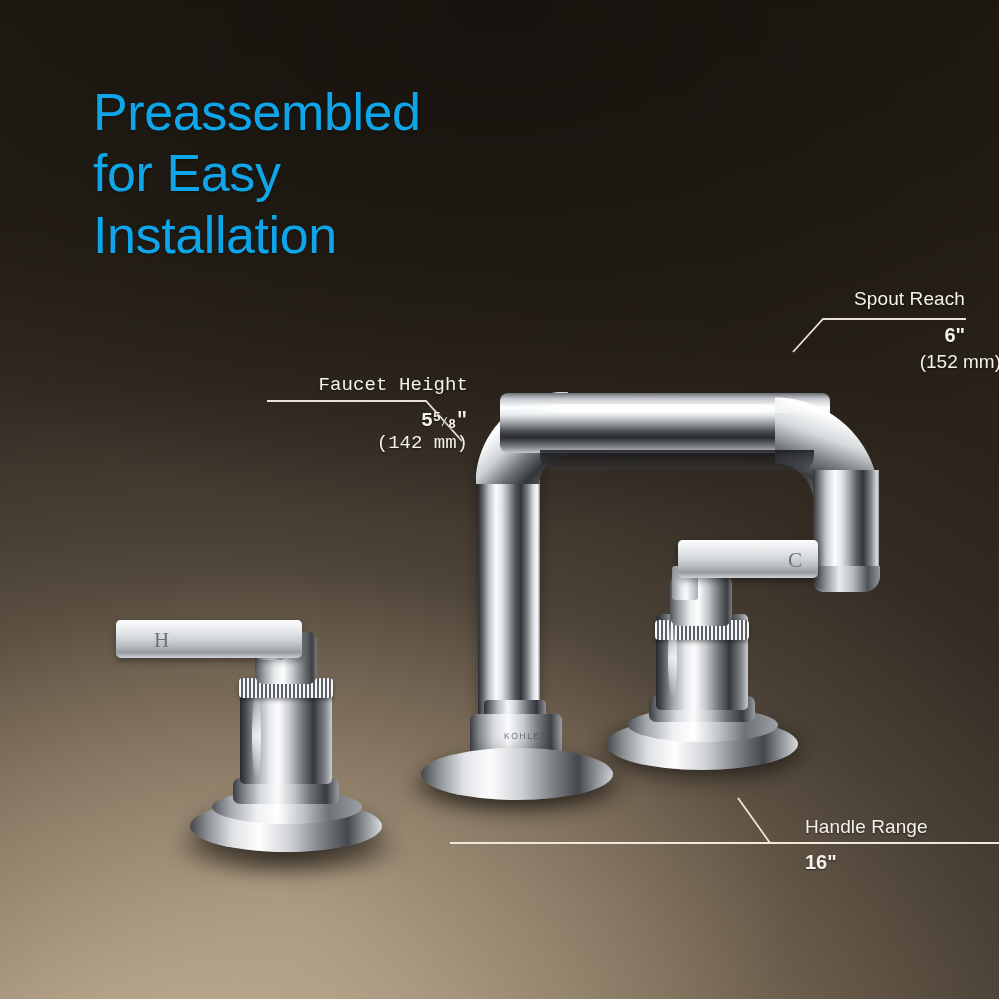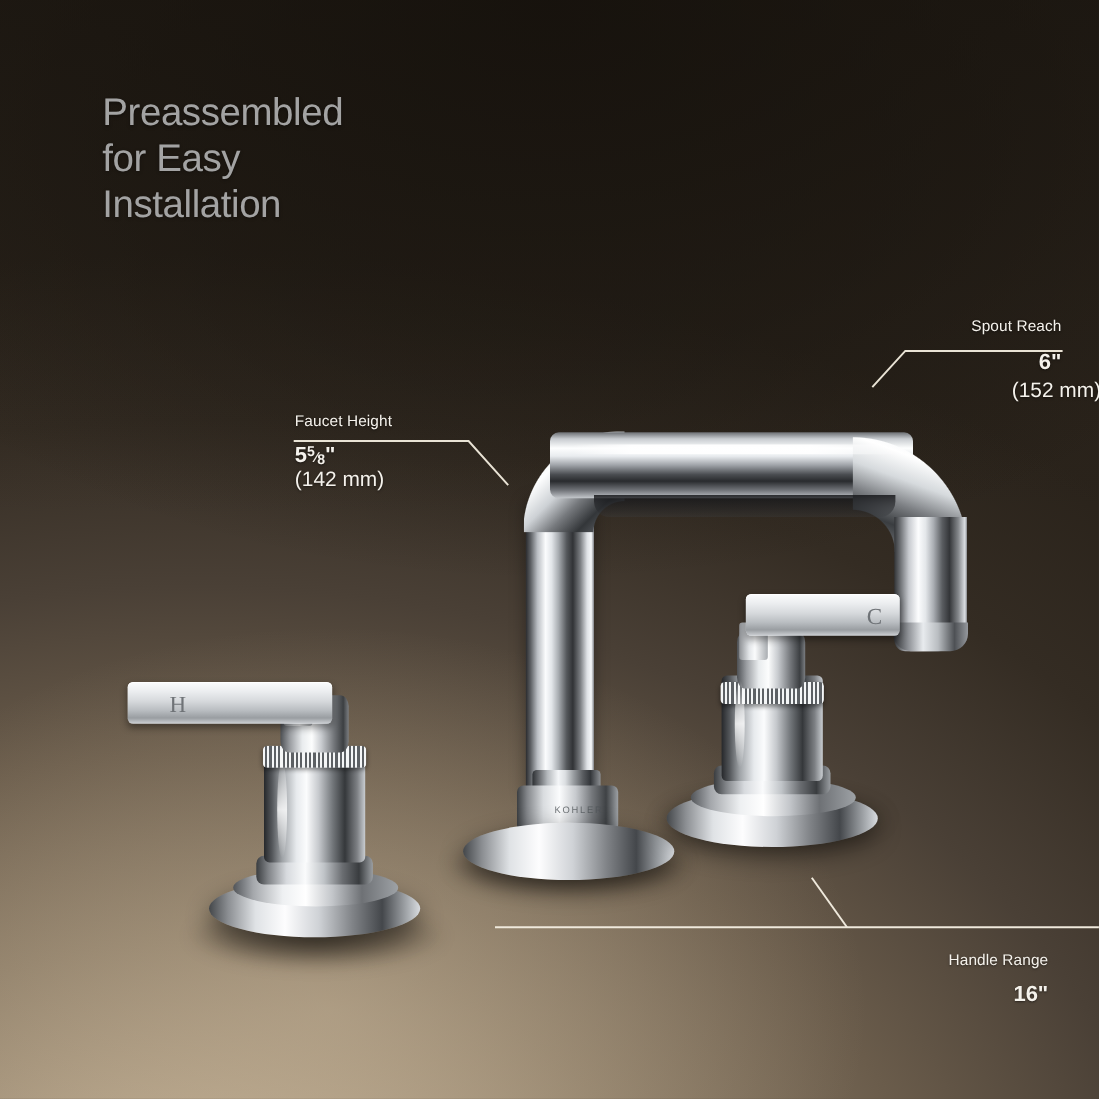--- a/index.html
+++ b/index.html
@@ -34,33 +34,33 @@
     position: absolute;
     inset: 0;
     background: radial-gradient(70% 50% at 30% 92%, rgba(206,188,160,0.40) 0%, rgba(0,0,0,0) 70%);
   }
 
   
   .headline {
     position: absolute;
     left: 93px;
     top: 82px;
-    color: #a3a3a3;
-    font-size: 35px;
+    color: #0ea5e9;
+    font-size: 52px;
     line-height: 1.18;
     font-weight: 400;
     letter-spacing: -0.4px;
     white-space: pre-line;
     text-shadow: 0 1px 3px rgba(0,0,0,0.35);
   }
 
   
   .callout { position: absolute; color: #f5f2ec; }
   .callout .title {
-    font-size: 14px;
+    font-size: 19px;
     letter-spacing: 0.1px;
     white-space: nowrap;
     text-shadow: 0 1px 2px rgba(0,0,0,0.5);
   }
   .callout .val {
     font-size: 20px;
     font-weight: bold;
     white-space: nowrap;
     text-shadow: 0 1px 2px rgba(0,0,0,0.5);
   }
@@ -71,25 +71,25 @@
   }
   .frac { font-size: 0.64em; }
   .frac sup, .frac sub { font-size: 1em; line-height: 0; }
   .frac sup { vertical-align: 0.42em; }
   .frac sub { vertical-align: -0.12em; }
 
   .c-spout { left: 830px; top: 288px; text-align: right; width: 135px; }
   .c-spout .val    { margin-top: 14px; }
   .c-spout .metric { margin-top: 4px; margin-right: -36px; }
 
-  .c-height { left: 268px; top: 374px; text-align: left; width: 200px; }
+  .c-height { left: 268px; top: 374px; text-align: right; width: 200px; font-family: Liberation Mono, monospace; }
   .c-height .val    { margin-top: 13px; }
   .c-height .metric { margin-top: 0; }
 
-  .c-handle { left: 805px; top: 816px; text-align: right; width: 148px; margin-top: 48px; }
+  .c-handle { left: 805px; top: 816px; width: 148px; }
   .c-handle .val    { margin-top: 13px; }
   .c-handle .metric { margin-top: 4px; margin-right: -38px; }
 
   .leader { position: absolute; overflow: visible; pointer-events: none; }
 
   
   .faucet { position: absolute; inset: 0; }
 
   
   .spout-riser {

